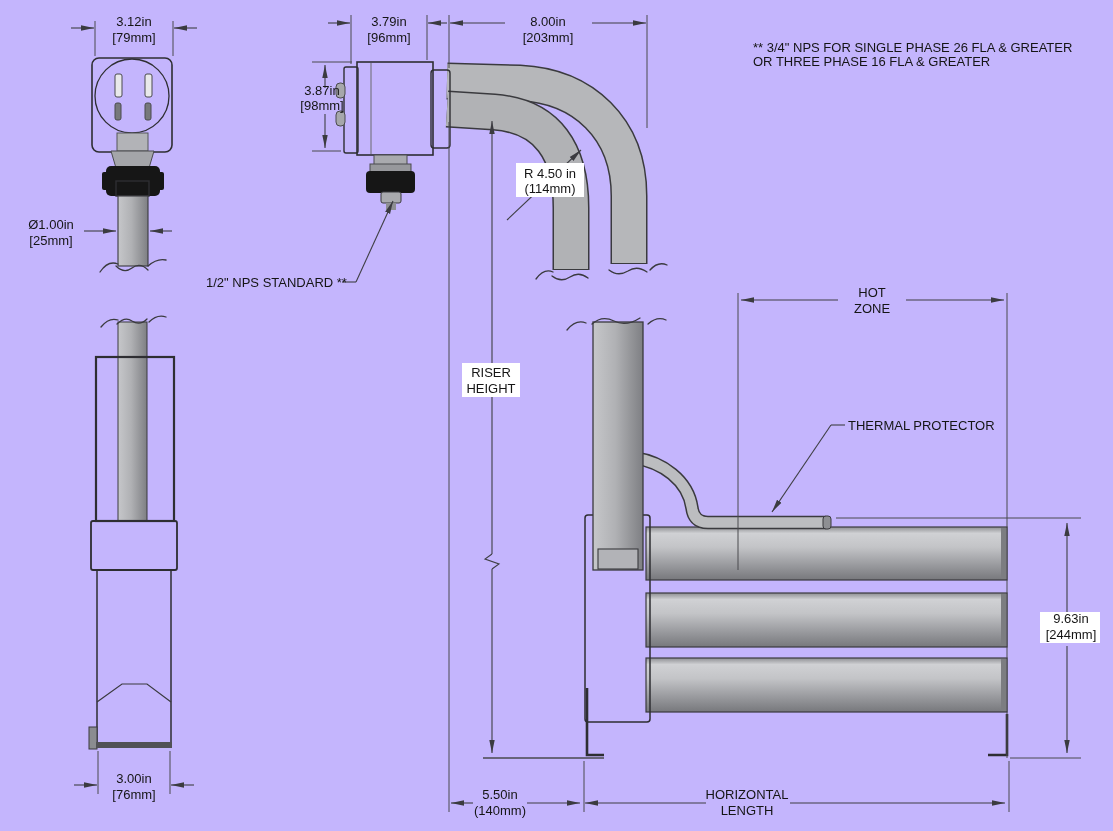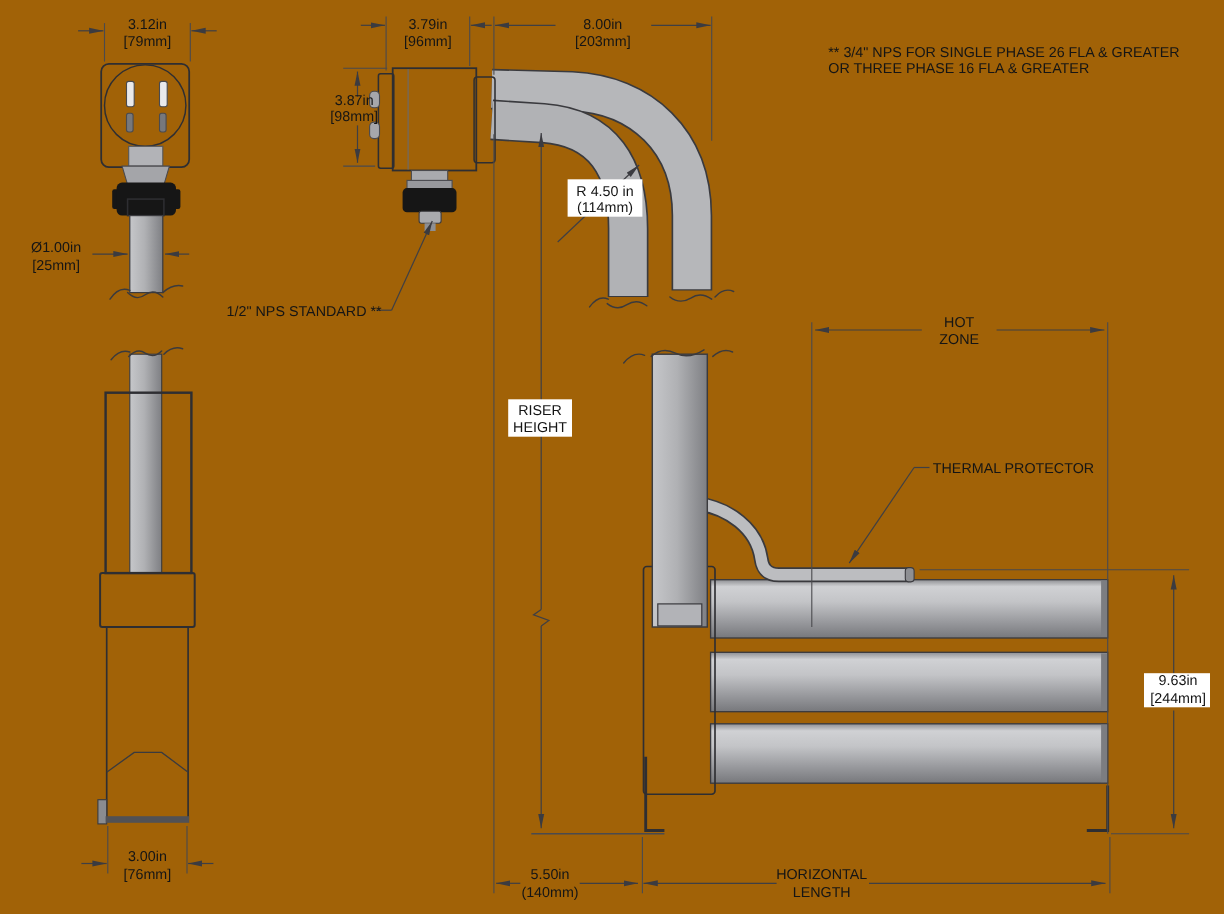--- a/index.html
+++ b/index.html
@@ -1,16 +1,16 @@
 <!DOCTYPE html>
 <html><head>
 <meta charset="utf-8">
 <style>
   html,body{margin:0;padding:0;background:#ffffff;}
-  .stage{width:1113px;height:831px;position:relative;background:#a16207;overflow:hidden;}
+  .stage{width:1113px;height:831px;position:relative;background:#c4b5fd;overflow:hidden;}
   svg{display:block;}
   text{font-family:"Liberation Sans","DejaVu Sans",sans-serif;font-size:13px;fill:#151515;}
   .c{text-anchor:middle;}
   .s{text-anchor:start;}
   .ln{stroke:#3f3f44;stroke-width:1.1;fill:none;}
   .ext{stroke:#4a4a4e;stroke-width:1.0;fill:none;}
   .sq{stroke:#3a3a3e;stroke-width:1.3;fill:none;stroke-linecap:round;}
   .oline{stroke:#2e2e32;fill:none;}
   .bg{fill:#ffffff;}
 </style>

